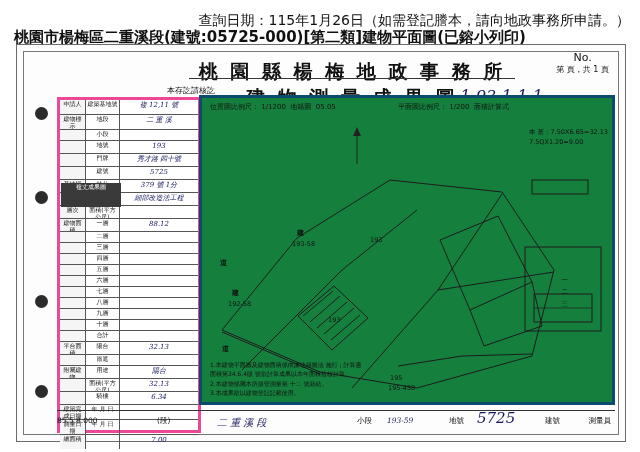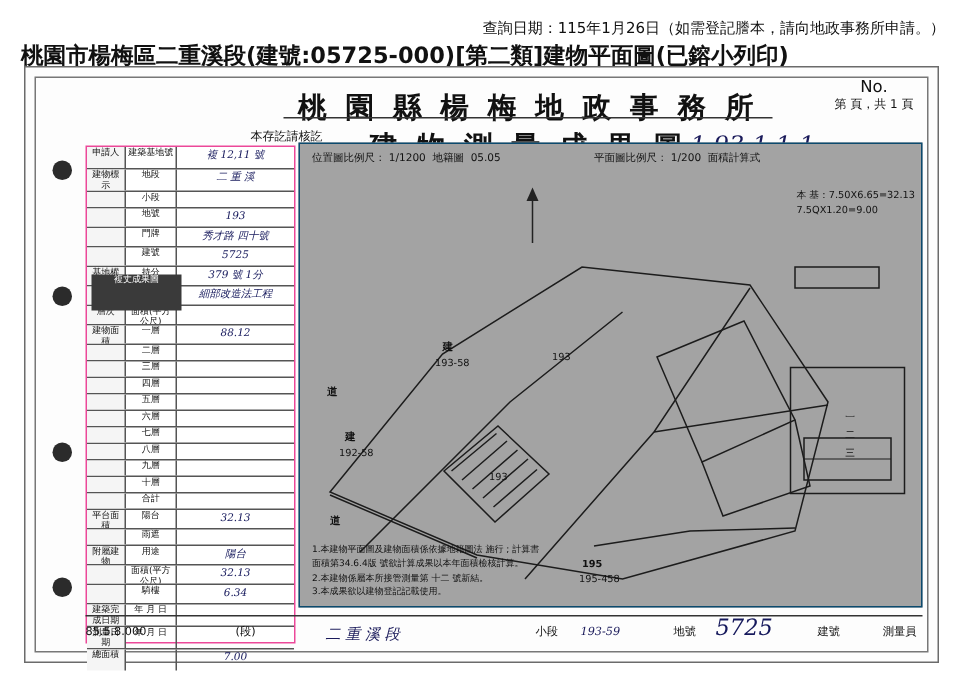--- a/index.html
+++ b/index.html
@@ -14,21 +14,21 @@
   .page{position:relative;width:640px;height:452px;}
 
   
   .hdr-title{
     position:absolute;left:14px;top:6px;
     font-size:15px;font-weight:bold;letter-spacing:0.5px;
     font-family:"DejaVu Sans", sans-serif;
   }
   .hdr-query{
     position:absolute;right:10px;top:12px;
-    font-size:10px;
+    font-size:14px;
     font-family:"DejaVu Sans", sans-serif;
   }
   .hdr-sub{
     position:absolute;left:14px;top:28px;
     font-size:15px;font-weight:bold;
     font-family:"DejaVu Sans", sans-serif;
   }
 
   
   .sheet{
@@ -73,21 +73,21 @@
     position:absolute;right:82px;top:42px;font-size:16px;
   }
   .stamp-area{
     position:absolute;left:150px;top:40px;font-size:8px;
     font-family:"DejaVu Sans", sans-serif;
   }
 
   
   .ltable{
     position:absolute;left:40px;top:52px;width:138px;height:330px;
-    border:1px solid #ec4899;
+    border:3px solid #ec4899;
     font-size:6px;
     font-family:"DejaVu Sans", sans-serif;
     background:#fff;
   }
   .lrow{display:flex;border-bottom:1px solid #555;height:auto;}
   .lrow:last-child{border-bottom:none;align-items:center;}
   .lcell{
     border-right:1px solid #555;
     padding:1px 1px;
     box-sizing:border-box;
@@ -103,23 +103,23 @@
   .h14{height:14px;}
   .hw{font-family:"DejaVu Serif", serif;color:#16195c;font-style:italic;font-size:7px;}
   .blockstamp{
     position:absolute;left:44px;top:138px;width:60px;height:24px;
     background:#3a3a3a;color:#fff;font-size:6px;text-align:center;line-height:1.6;
   }
 
   
   .draw{
     position:absolute;left:182px;top:50px;right:10px;bottom:36px;
-    border:1px solid #0c4a6e;
+    border:3px solid #0c4a6e;
     overflow:hidden;
-    background:#a3a3a3;
+    background:#15803d;
   }
   .scalebox{
     position:absolute;left:8px;top:4px;font-size:7px;
     font-family:"DejaVu Sans", sans-serif;
   }
   .scalebox2{
     position:absolute;left:196px;top:4px;font-size:7px;
     font-family:"DejaVu Sans", sans-serif;
   }
   .coordbox{
@@ -403,21 +403,21 @@
       <div class="lbl" style="right:44px;top:178px;">一</div>
       <div class="lbl" style="right:44px;top:190px;">二</div>
       <div class="lbl" style="right:44px;top:202px;">三</div>
 
       <div class="lbl lbl-b" style="left:95px;top:130px;">建</div>
       <div class="lbl" style="left:90px;top:142px;">193-58</div>
       <div class="lbl lbl-b" style="left:30px;top:190px;">建</div>
       <div class="lbl" style="left:26px;top:202px;">192-58</div>
       <div class="lbl" style="left:168px;top:138px;">193</div>
       <div class="lbl" style="left:126px;top:218px;">193</div>
-      <div class="lbl" style="left:188px;top:276px;font-weight:bold;">195</div>
+      <div class="lbl" style="left:188px;top:276px;">195</div>
       <div class="lbl" style="left:186px;top:286px;">195-458</div>
       <div class="lbl lbl-b" style="left:18px;top:160px;">道</div>
       <div class="lbl lbl-b" style="left:20px;top:246px;">道</div>
 
       <div class="footnotes">
         <div>1.本建物平面圖及建物面積係依據地籍圖法 施行 ; 計算書</div>
         <div>  面積第34.6.4版         號欲計算成果以本年面積檢核計算。</div>
         <div>2.本建物係屬本所接管測量第 十二 號新結。</div>
         <div>3.本成果欲以建物登記記載使用。</div>
       </div>

